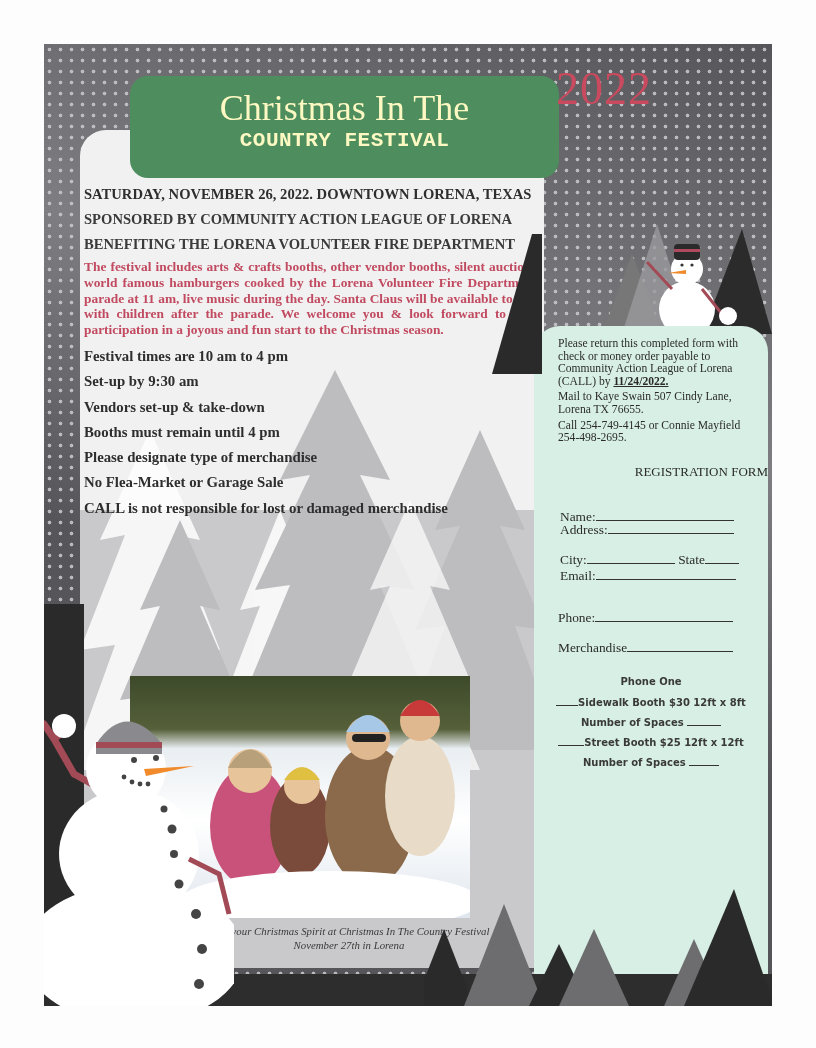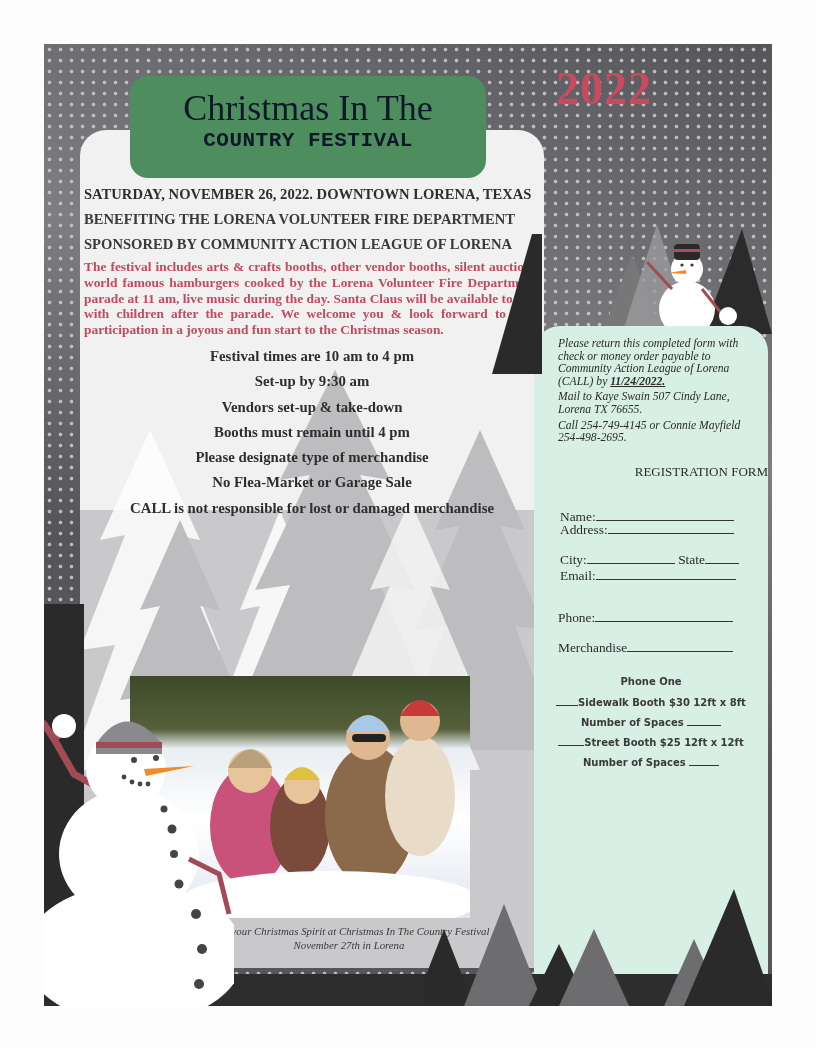--- a/index.html
+++ b/index.html
@@ -6,32 +6,32 @@
   body { width:816px; height:1048px; background:#fdfdfd; position:relative; overflow:hidden; font-family:"DejaVu Serif", serif; }
   .page { position:absolute; left:44px; top:44px; width:728px; height:962px; overflow:hidden;
     background-color:#56565a;
     background-image: radial-gradient(circle, #b9b9bd 1.6px, transparent 2.2px);
     background-size: 11px 11px; }
   .page-fade { position:absolute; left:0; top:0; width:100%; height:100%;
     background: linear-gradient(200deg, rgba(0,0,0,0) 0%, rgba(200,200,205,0.35) 35%, rgba(0,0,0,0) 60%); }
   .main-panel { position:absolute; left:36px; top:86px; width:464px; height:838px; background:#f1f1f1; border-radius:26px 26px 0 0; overflow:hidden; }
   .main-panel .shade { position:absolute; left:0; top:380px; width:100%; height:460px; background:#c9c9cb; }
   .tree-bg { position:absolute; }
-  .title-box { position:absolute; left:86px; top:32px; width:356px; height:102px; background:#4e8e5e; border-radius:18px; color:#0f172a; text-align:center; z-index:5; }
+  .title-box { position:absolute; left:86px; top:32px; width:429px; height:102px; background:#4e8e5e; border-radius:18px; color:#fef9c3; text-align:center; z-index:5; }
   .title-line1 { font-family:"Liberation Serif", serif; font-size:36px; margin-top:12px; line-height:40px; }
   .title-line2 { font-family:Liberation Mono, monospace; font-size:21px; font-weight:bold; letter-spacing:0.5px; line-height:26px; }
-  .year { position:absolute; left:512px; top:18px; font-family:"Liberation Serif", serif; font-size:46px; font-weight:bold; color:#c94a5e; letter-spacing:1px; z-index:5;text-align:center; }
+  .year { position:absolute; left:512px; top:18px; font-family:"Liberation Serif", serif; font-size:46px; font-weight:normal; color:#c94a5e; letter-spacing:1px; z-index:5;text-align:center; }
   .content { position:absolute; left:40px; top:138px; width:456px; z-index:6; }
   .headline { font-family:"Liberation Serif", serif; font-weight:bold; color:#2e2e2e; font-size:14.6px; line-height:25px; white-space:nowrap; }
   .desc { font-family:"Liberation Serif", serif; font-weight:bold; color:#c14a60; font-size:13.4px; line-height:15.8px; text-align:justify; margin-top:2px; }
   .bullets { margin-top:6px; }
-  .bullet { font-family:"Liberation Serif", serif; font-weight:bold; color:#2e2e2e; font-size:14.8px; line-height:25.3px; white-space:nowrap;text-align:center; }
+  .bullet { font-family:"Liberation Serif", serif; font-weight:bold; color:#2e2e2e; font-size:14.8px; line-height:25.3px; white-space:nowrap; }
   .reg-panel { position:absolute; left:490px; top:282px; width:234px; height:680px; background:#d7efe4; border-radius:26px 26px 0 0; z-index:4; }
   .reg-info { position:absolute; left:24px; top:12px; width:206px; font-family:"Liberation Serif", serif; font-size:11.6px; color:#2b2b2b; line-height:12.6px; }
-  .reg-info p { margin:0 0 3px 0;font-style:italic; }
+  .reg-info p { margin:0 0 3px 0; }
   .due { text-decoration:underline; font-weight:bold; }
   .reg-title { position:absolute; left:0; top:138px; width:234px; text-align:right; font-family:"Liberation Serif", serif; font-size:13px; color:#2b2b2b; }
   .field { position:absolute; left:26px; font-family:"Liberation Serif", serif; font-size:13.4px; color:#2b2b2b; white-space:nowrap; }
   .field .line { display:inline-block; border-bottom:1px solid #333; height:12px; vertical-align:baseline; }
   .check { position:absolute; left:0; width:234px; text-align:center; font-family:"DejaVu Sans", sans-serif; font-weight:bold; font-size:10px; color:#3a3a3a; white-space:nowrap; }
   .check .line { display:inline-block; border-bottom:1px solid #333; height:9px; }
   .photo { position:absolute; left:86px; top:632px; width:340px; height:242px; z-index:7; overflow:hidden;
     background: linear-gradient(180deg, #3d4a2a 0%, #56603a 22%, #e9eef2 30%, #ffffff 60%, #dfe6ee 100%); }
   .caption { position:absolute; left:150px; top:880px; width:310px; text-align:center; font-family:"Liberation Serif", serif; font-style:italic; font-size:10.8px; color:#3a3a3a; line-height:14px; z-index:8; }
   .bottom-trees { position:absolute; left:380px; top:840px; z-index:9; }
@@ -86,22 +86,22 @@
     <path d="M70,65 L45,38" stroke="#a24a55" stroke-width="3" fill="none"></path>
     <path d="M100,65 L120,90" stroke="#a24a55" stroke-width="3" fill="none"></path>
     <circle cx="126" cy="92" r="9" fill="#fff"></circle>
   </svg>
   <svg style="position:absolute;left:448px;top:190px;z-index:7" width="50" height="140" viewBox="0 0 50 140">
     <polygon points="40,0 0,140 50,140 50,0" fill="#2a2a2a"></polygon>
   </svg>
 
   <div class="content">
     <div class="headline">SATURDAY, NOVEMBER 26, 2022. DOWNTOWN LORENA, TEXAS</div>
+    <div class="headline" style="font-weight:bold;color:#3a3a3a">SPONSORED BY COMMUNITY ACTION LEAGUE OF LORENA</div>
     <div class="headline" style="color:#3a3a3a">BENEFITING THE LORENA VOLUNTEER FIRE DEPARTMENT</div>
-    <div class="headline" style="font-weight:bold;color:#3a3a3a">SPONSORED BY COMMUNITY ACTION LEAGUE OF LORENA</div>
     <div class="desc">The festival includes arts &amp; crafts booths, other vendor booths, silent auctions, world famous hamburgers cooked by the Lorena Volunteer Fire Department, parade at 11 am, live music during the day. Santa Claus will be available to visit with children after the parade. We welcome you &amp; look forward to your participation in a joyous and fun start to the Christmas season.</div>
     <div class="bullets">
       <div class="bullet">Festival times are 10 am to 4 pm</div>
       <div class="bullet">Set-up by 9:30 am</div>
       <div class="bullet">Vendors set-up &amp; take-down</div>
       <div class="bullet">Booths must remain until 4 pm</div>
       <div class="bullet">Please designate type of merchandise</div>
       <div class="bullet">No Flea-Market or Garage Sale</div>
       <div class="bullet">CALL is not responsible for lost or damaged merchandise</div>
     </div>

